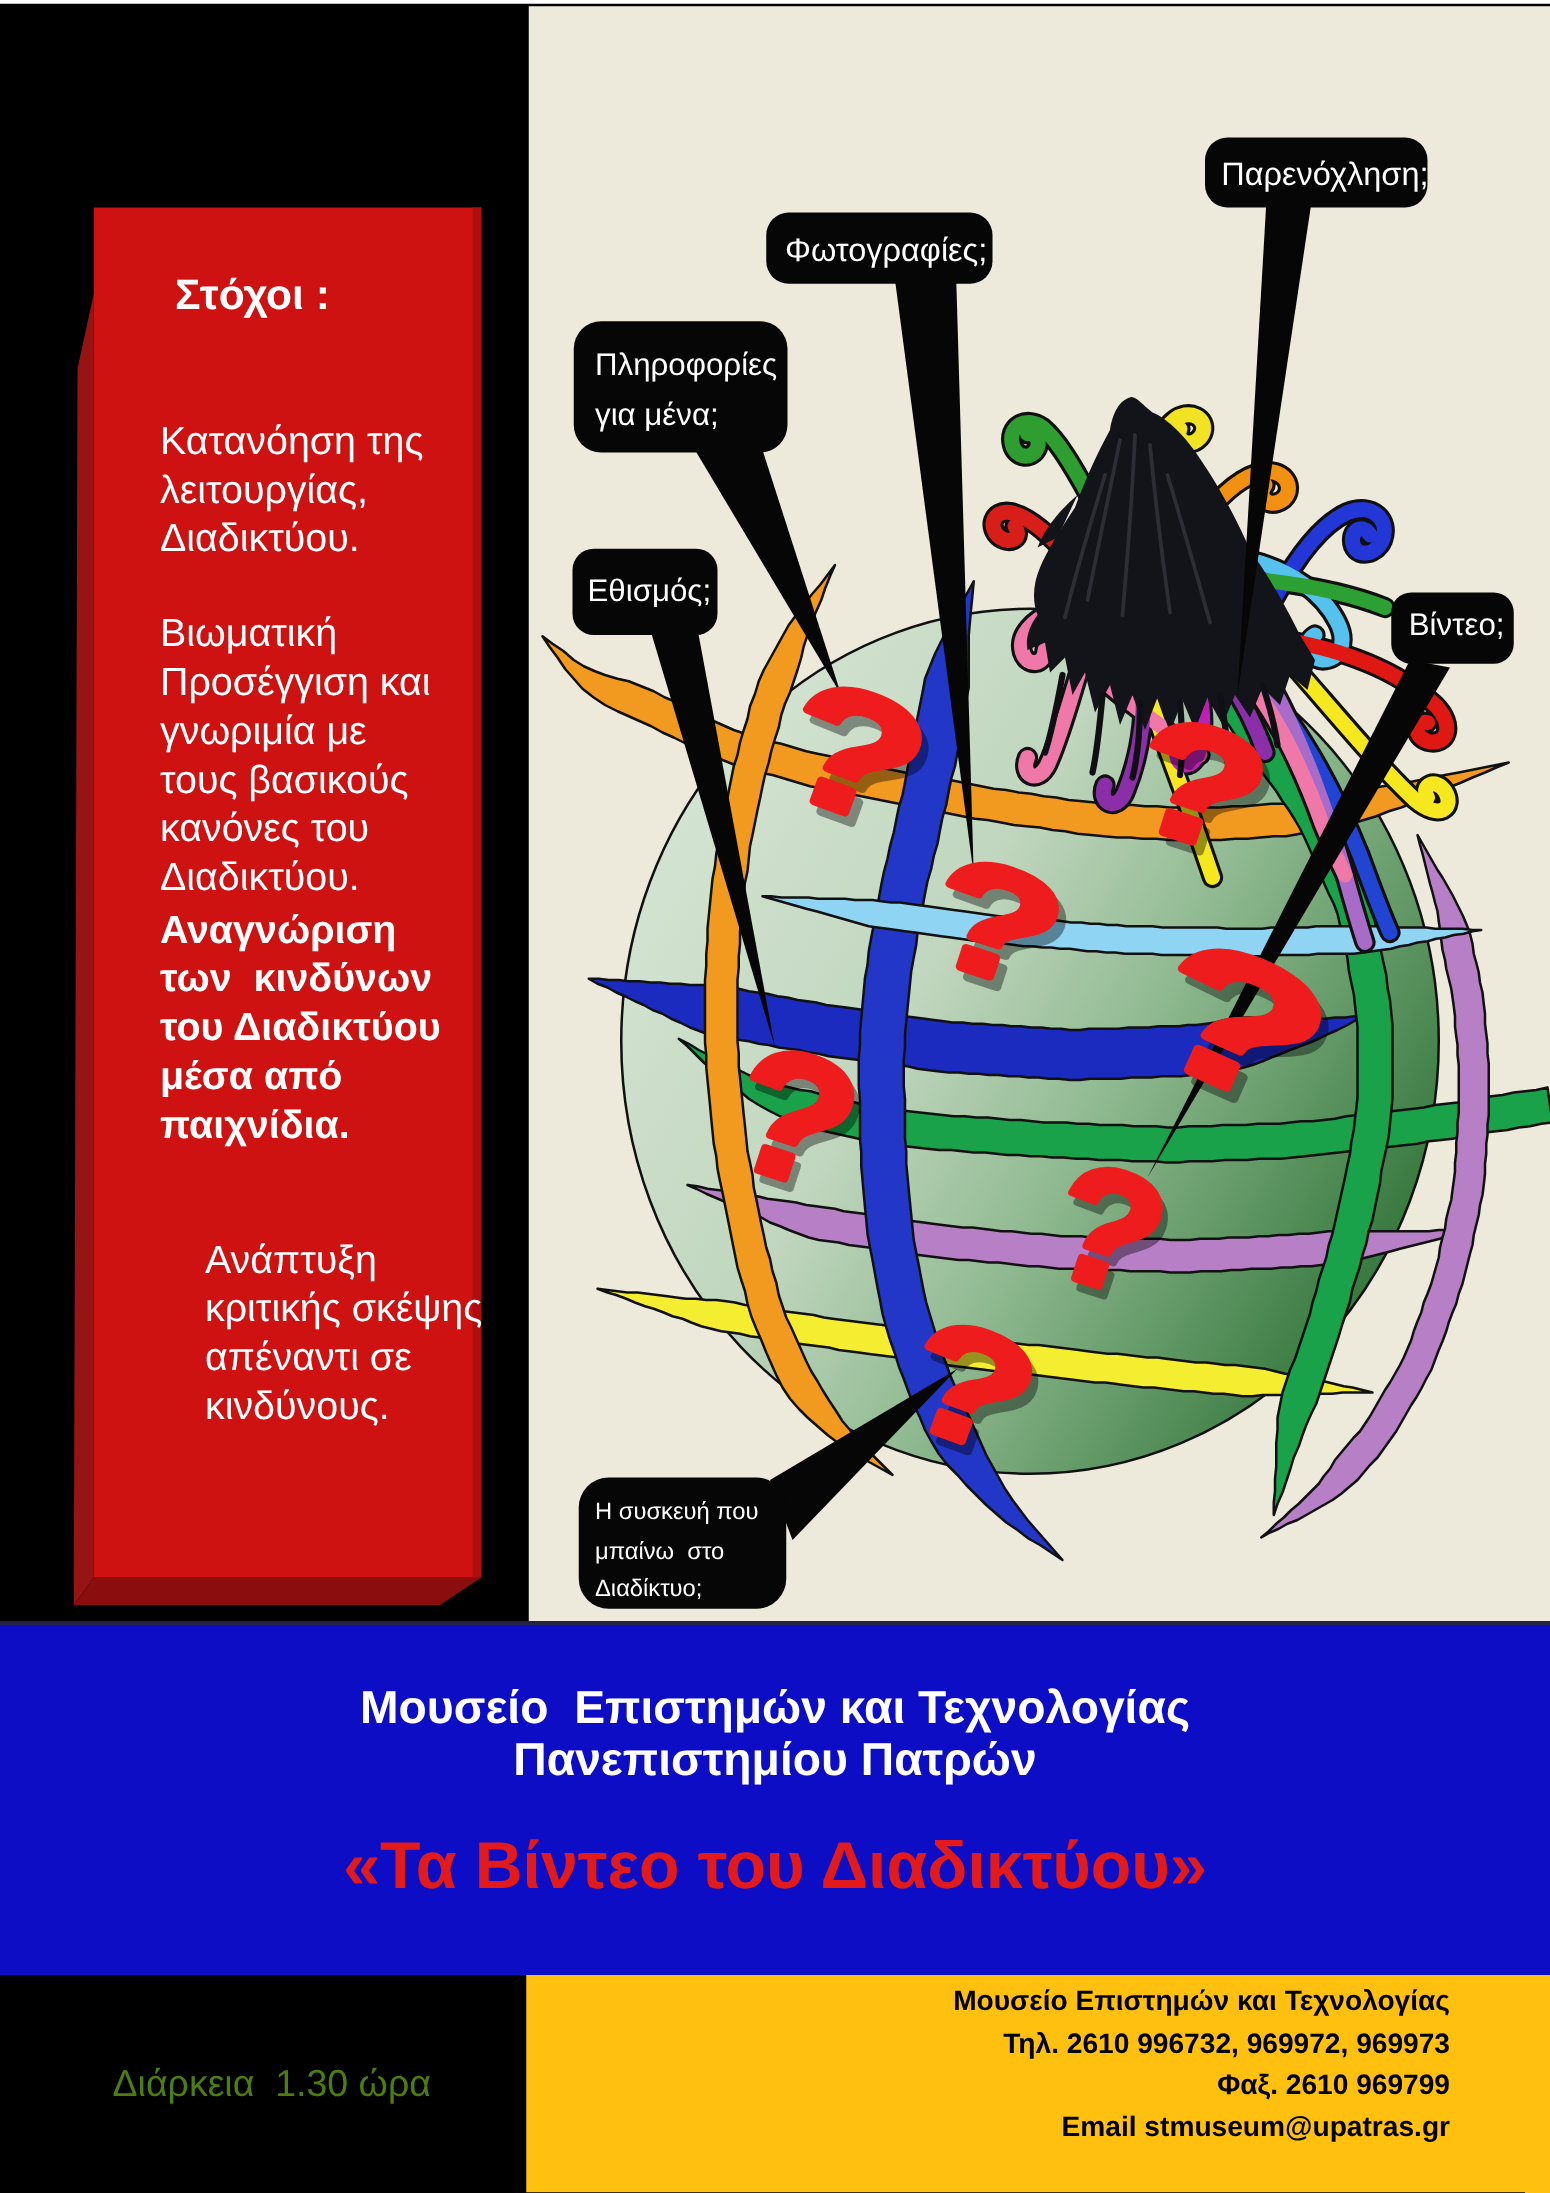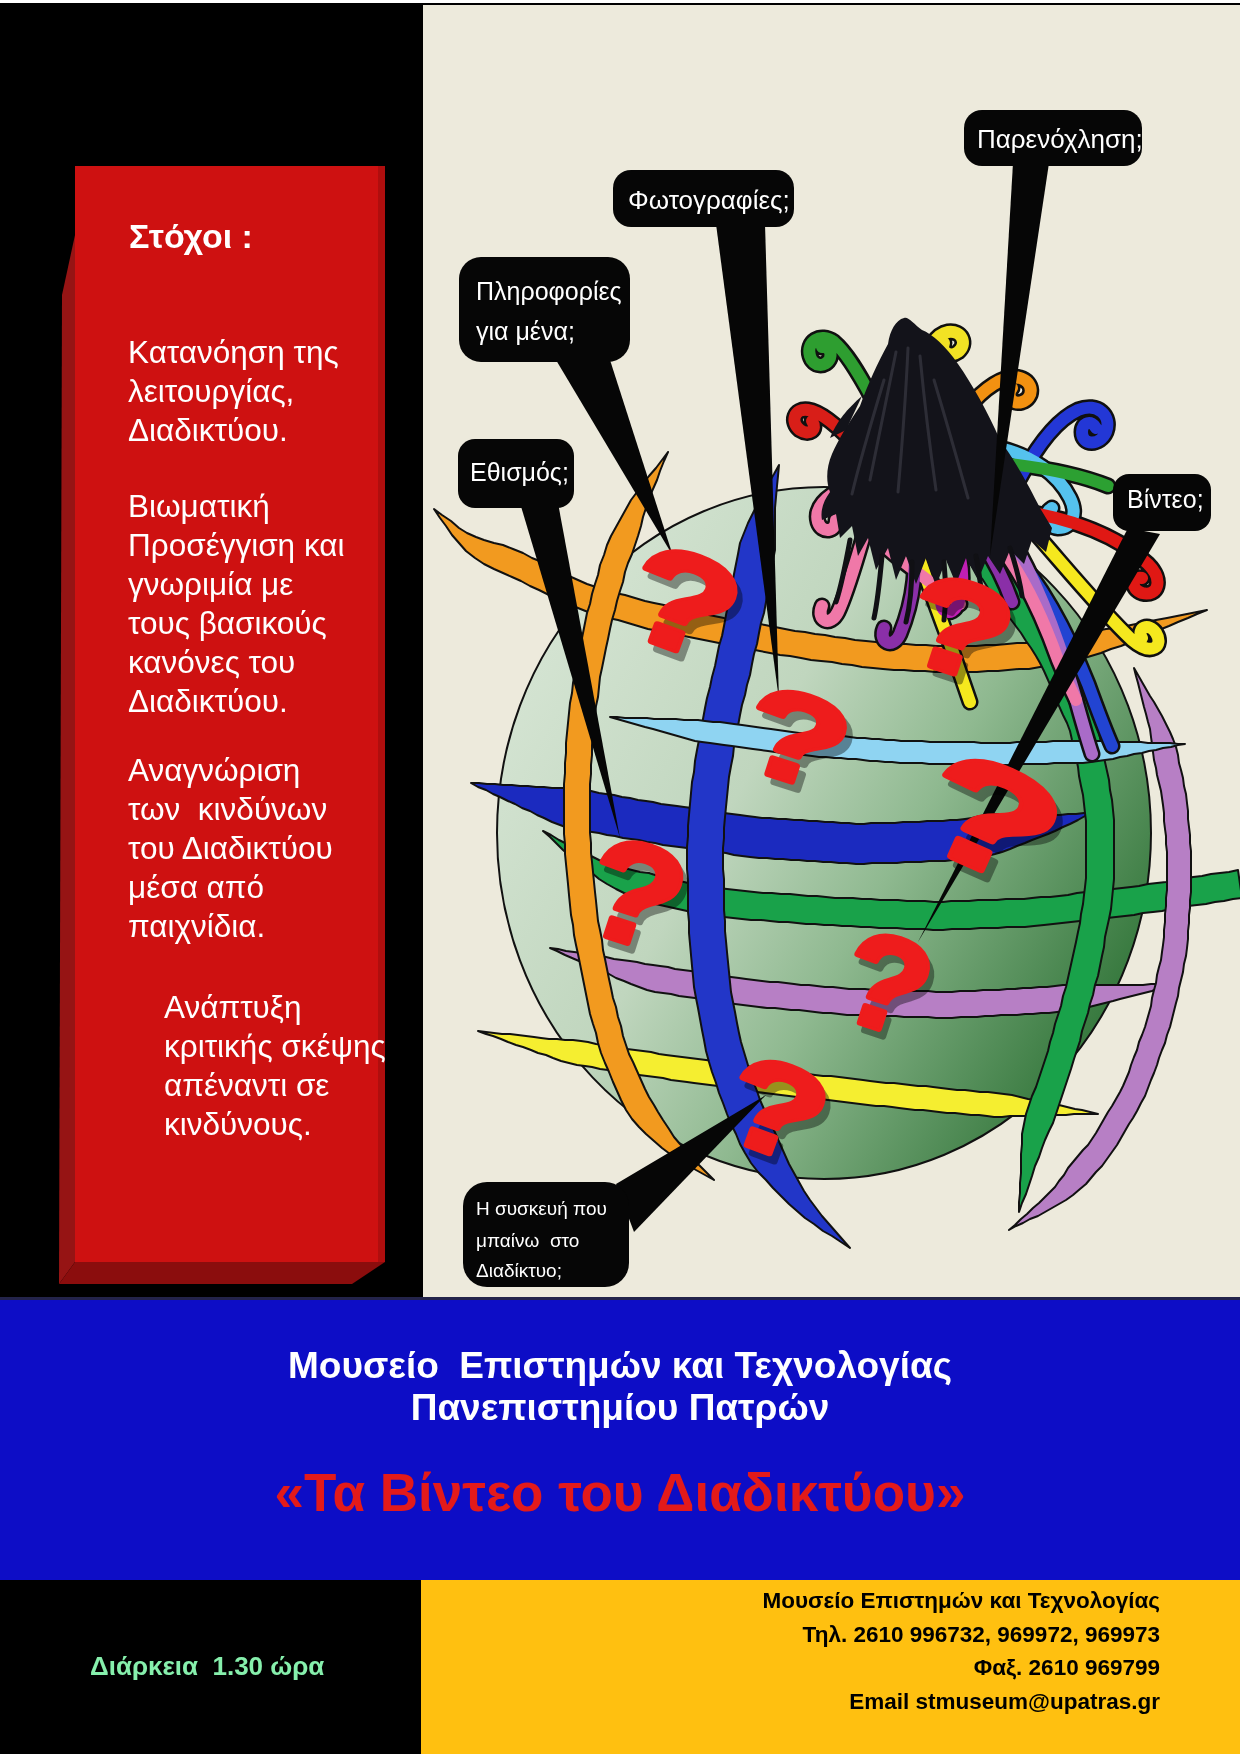--- a/index.html
+++ b/index.html
@@ -3,28 +3,28 @@
 <meta charset="utf-8">
 <style>
 html,body{margin:0;padding:0;}
 body{width:1240px;height:1754px;background:#000;position:relative;overflow:hidden;font-family:"Liberation Sans",sans-serif;}
 .abs{position:absolute;}
 #topwhite{left:0;top:0;width:1240px;height:3px;background:#fff;}
 #cream{left:423px;top:5px;width:817px;height:1292px;background:#EDEADC;}
 #blueband{left:0;top:1297px;width:1240px;height:283px;background:#0D0DC6;border-top:3px solid #23234a;box-sizing:border-box;}
 #yellowbox{left:421px;top:1580px;width:819px;height:174px;background:#FFC010;}
 #redtext{left:128px;top:0;width:270px;color:#fff;}
-#redtext .t{position:absolute;left:1px;font-size:34px;font-weight:bold;top:217px;width:270px;}
+#redtext .t{position:absolute;left:12px;font-size:34px;font-weight:bold;top:217px;width:270px;}
 #redtext .p{position:absolute;left:0;font-size:31.5px;line-height:39px;width:270px;}
 #bluetext{left:0;top:1345px;width:1240px;text-align:center;color:#fff;}
 #bt1{font-size:37px;font-weight:bold;line-height:42px;}
 #bt2{font-size:27px;margin-top:18px;}
 #bt3{font-size:53px;font-weight:bold;color:#E31A1A;margin-top:33px;}
 #yellowtext{left:440px;top:1584px;width:720px;text-align:right;color:#000;font-size:22.5px;font-weight:bold;line-height:33.5px;}
-#duration{left:90px;top:1651px;color:#86efac;font-size:26px;font-weight:bold;}
+#duration{left:90px;top:1651px;color:#4d7c0f;font-size:30px;font-weight:normal;}
 svg{position:absolute;left:0;top:0;}
 </style>
 </head>
 <body>
 <div class="abs" id="topwhite"></div>
 <div class="abs" id="cream"></div>
 <div class="abs" id="blueband"></div>
 <div class="abs" id="yellowbox"></div>
 <svg width="1240" height="1754" viewBox="0 0 1240 1754">
 <defs>
@@ -179,21 +179,21 @@
 <text x="476" y="1215" font-size="19">Η συσκευή που</text>
 <text x="476" y="1247" font-size="19">μπαίνω&nbsp; στο</text>
 <text x="476" y="1277" font-size="19">Διαδίκτυο;</text>
 </g>
 </g>
 </svg>
 <div class="abs" id="redtext">
 <div class="t">Στόχοι :</div>
 <div class="p" style="top:333px;">Κατανόηση της<br>λειτουργίας,<br>Διαδικτύου.</div>
 <div class="p" style="top:487px;">Βιωματική<br>Προσέγγιση και<br>γνωριμία με<br>τους βασικούς<br>κανόνες του<br>Διαδικτύου.</div>
-<div class="p" style="top:751px;">Αναγνώριση<br>των&nbsp; κινδύνων<br>του Διαδικτύου<br>μέσα από<br>παιχνίδια.</div>
+<div class="p" style="top:724px;font-weight:bold;">Αναγνώριση<br>των&nbsp; κινδύνων<br>του Διαδικτύου<br>μέσα από<br>παιχνίδια.</div>
 <div class="p" style="top:988px;margin-left:36px;">Ανάπτυξη<br>κριτικής σκέψης<br>απέναντι σε<br>κινδύνους.</div>
 </div>
 <div class="abs" id="bluetext">
 <div id="bt1">Μουσείο&nbsp; Επιστημών και Τεχνολογίας<br>Πανεπιστημίου Πατρών</div>
 <div id="bt3">«Τα Βίντεο του Διαδικτύου»</div>
 </div>
 <div class="abs" id="yellowtext">Μουσείο Επιστημών και Τεχνολογίας<br>Τηλ. 2610 996732, 969972, 969973<br>Φαξ. 2610 969799<br>Email stmuseum@upatras.gr</div>
 <div class="abs" id="duration">Διάρκεια&nbsp; 1.30 ώρα</div>
 
 </body></html>

